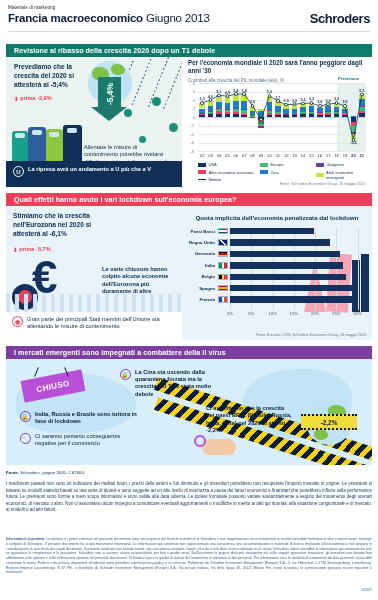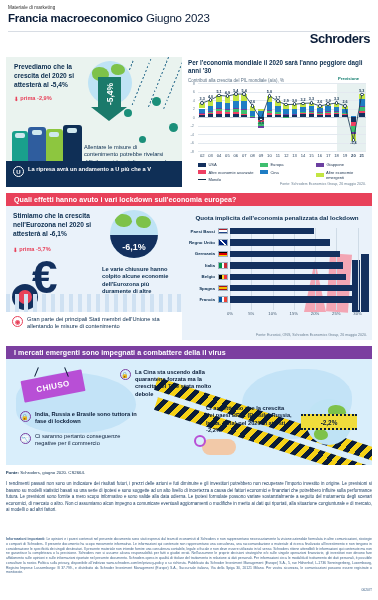--- a/index.html
+++ b/index.html
@@ -10,21 +10,21 @@
     color:#0d2b52;
     -webkit-font-smoothing: antialiased;
   }
   .page { position:relative; width:378px; height:600px; overflow:hidden; }
 
   
   .hdr { position:absolute; left:0; top:0; width:378px; height:44px; background:#fff; }
   .hdr .kicker { position:absolute; left:8px; top:5px; font-size:4.6px; color:#2a2a2a; letter-spacing:.1px;}
   .hdr .title { position:absolute; left:8px; top:12px; font-size:11.5px; font-weight:700; color:#0a1c38; letter-spacing:-.2px;}
   .hdr .title .mo { font-weight:400; }
-  .brand { position:absolute; right:8px; top:11px; font-size:13px; font-weight:700; color:#0a1c38; letter-spacing:-.45px;margin-top:20px;}
+  .brand { position:absolute; right:8px; top:11px; font-size:13px; font-weight:700; color:#0a1c38; letter-spacing:-.45px;}
   .hdr .rule { position:absolute; left:8px; right:8px; top:31px; height:1px; background:#d8dde4;}
 
   
   .banner {
     position:absolute; left:6px; right:6px; height:13px;
     display:flex; align-items:center; padding-left:8px;
     color:#fff; font-size:7.1px; font-weight:700; letter-spacing:.05px;
   }
   .banner.green { background:#0e7b6c; }
   .banner.red   { background:#e8415a; }
@@ -108,26 +108,29 @@
 </style>
 </head>
 <body>
 
 <div class="page">
 
   <div class="hdr">
     <div class="kicker">Materiale di marketing</div>
     <div class="title">
       <span>Francia macroeconomico</span>
-      <span class="mo">Giugno 2023</span>
+      <span class="mo">Giugno 2013</span>
     </div>
     <div class="brand">Schroders</div>
     <div class="rule"></div>
   </div>
 
+  <div class="banner green" style="top:44px;">
+    <span>Revisione al ribasso della crescita 2020 dopo un T1 debole</span>
+  </div>
 
   <div class="panel panel-green" style="left:6px; top:57px; width:176px; height:130px;">
 
     <div class="dashline" style="left:118px; top:2px; height:46px; transform:rotate(22deg);"></div>
     <div class="dashline" style="left:135px; top:0px; height:50px; transform:rotate(22deg);"></div>
     <div class="dashline" style="left:152px; top:-2px; height:54px; transform:rotate(22deg);"></div>
     <div class="dashline" style="left:168px; top:-4px; height:58px; transform:rotate(22deg);"></div>
 
     <div class="virus" style="left:118px; top:52px; width:8px; height:8px;"></div>
     <div class="virus" style="left:146px; top:40px; width:9px; height:9px;"></div>
@@ -426,26 +429,20 @@
     <span>Quali effetti hanno avuto i vari lockdown sull'economia europea?</span>
   </div>
 
   <div class="panel panel-red" style="left:6px; top:206px; width:176px; height:134px;">
     <div class="stat-title" style="position:absolute; left:7px; top:5px; width:96px;">Stimiamo che la crescita nell'Eurozona nel 2020 si attesterà al -6,1%</div>
     <div class="stat-prev" style="position:absolute; left:7px; top:38px;">
       <span class="arrowdown">⬇</span>
       <span>prima -5,7%</span>
     </div>
 
-    <div class="globe" style="left:104px; top:4px; width:48px; height:48px;">
-      <div class="cont" style="left:5px; top:4px; width:17px; height:13px;"></div>
-      <div class="cont" style="left:26px; top:6px; width:15px; height:12px;"></div>
-      <div style="position:absolute; left:0; top:25px; width:48px; height:23px; background:#13305e; display:flex; align-items:center; justify-content:center;
-                  color:#fff; font-weight:700; font-size:9px;">-6,1%</div>
-    </div>
 
     <div class="euro" style="left:26px; top:48px;">€</div>
     <div style="position:absolute; left:6px; top:78px; width:26px; height:26px; border-radius:50%; background:#13305e;"></div>
     <div style="position:absolute; left:12px; top:84px; width:14px; height:14px; border-radius:50%; background:#e8415a;"></div>
 
     <div class="note" style="position:absolute; left:96px; top:60px; width:70px;">
       <b>Le varie chiusure hanno colpito alcune economie dell'Eurozona più duramente di altre</b>
     </div>
 
     <div style="position:absolute; left:0; bottom:22px; width:176px; height:24px;

